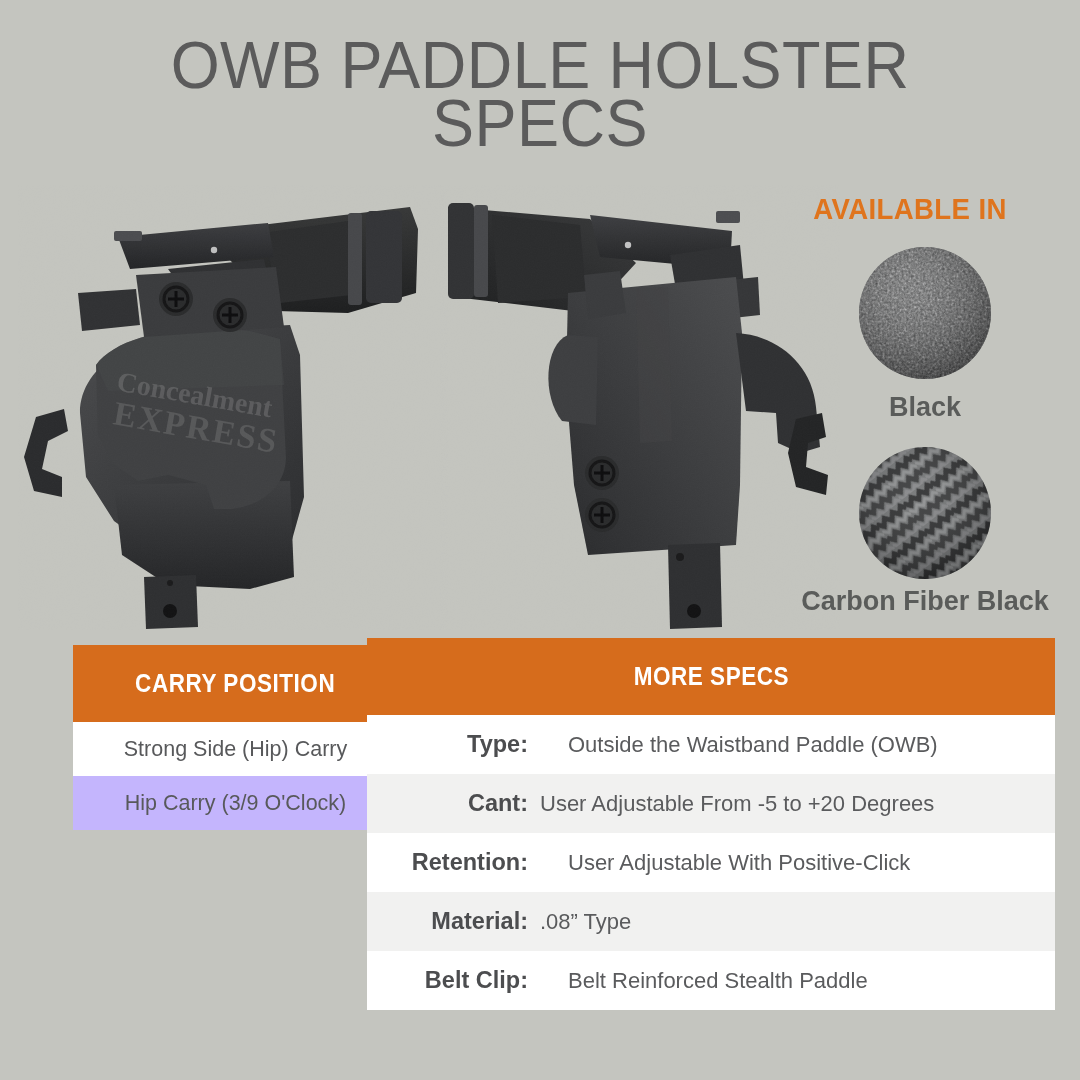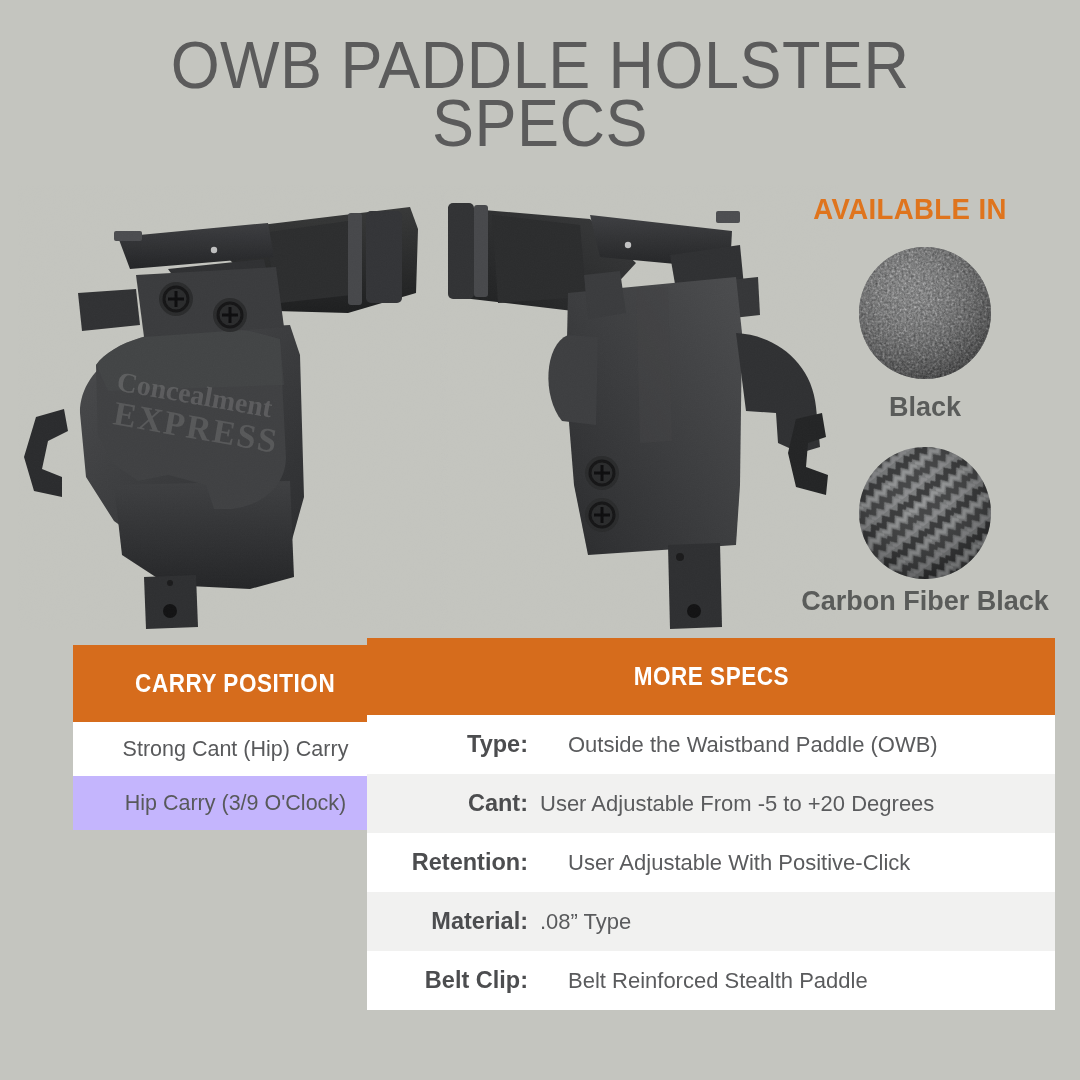--- a/index.html
+++ b/index.html
@@ -283,21 +283,21 @@
       <rect width="132" height="132" fill="url(#shc)"></rect>
     </svg>
   </div>
   <div class="sw-label" id="label-carbon">Carbon Fiber Black</div>
 
   <div class="tbl" id="carry-table">
     <div class="thead">
       <span>CARRY POSITION</span>
     </div>
     <div class="carry-row plain">
-      <span>Strong Cant (Hip) Carry</span>
+      <span>Strong Side (Hip) Carry</span>
     </div>
     <div class="carry-row alt">
       <span>Hip Carry (3/9 O'Clock)</span>
     </div>
   </div>
 
   <div class="tbl" id="specs-table">
     <div class="thead">
       <span>MORE SPECS</span>
     </div>

